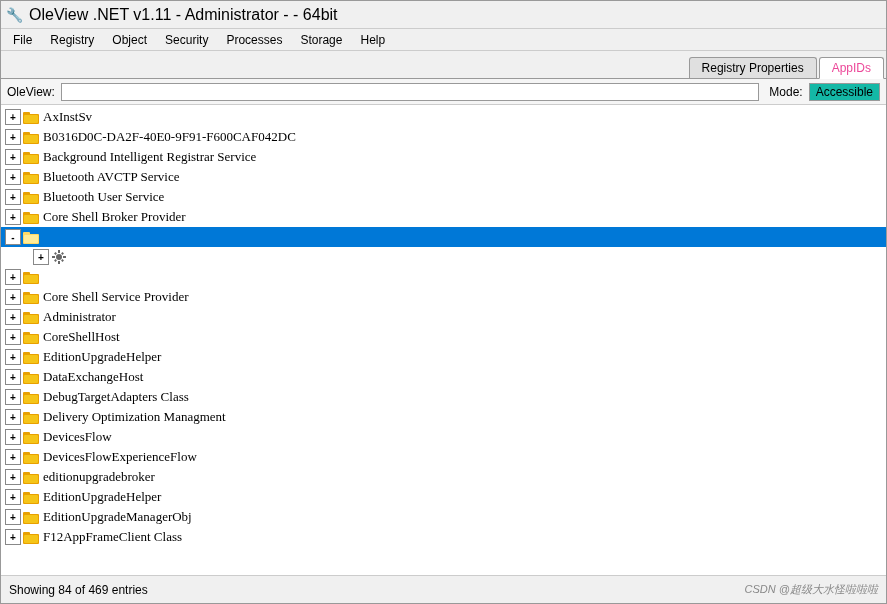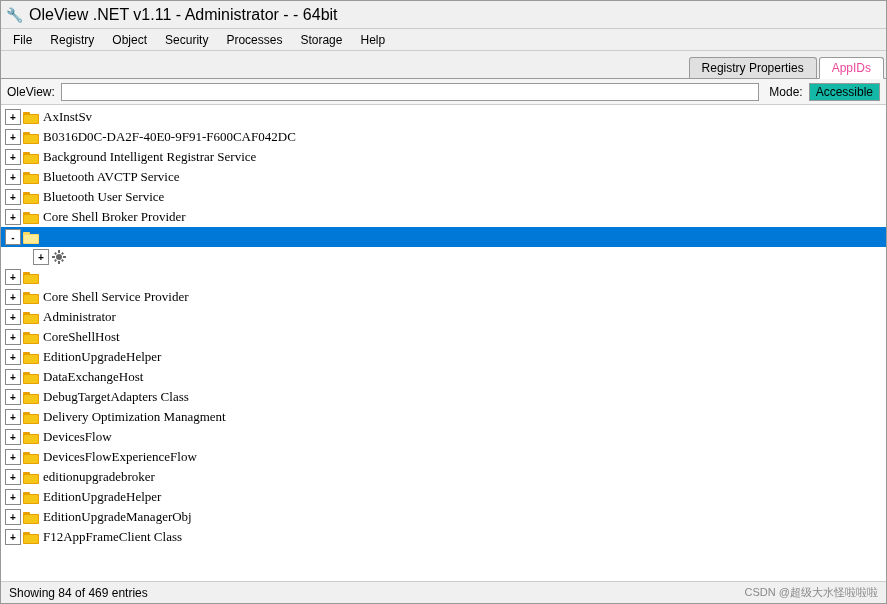--- a/index.html
+++ b/index.html
@@ -191,29 +191,30 @@
       font-size: 11px;
     }
     
     #status-bar {
       background: #f0f0f0;
       border-top: 1px solid #ccc;
       padding: 2px 8px;
       display: flex;
       justify-content: space-between;
       align-items: center;
-      height: 22px;
+      height: 28px;
     }
     #status-text {
       font-size: 12px;
       color: #000;
     }
     #watermark {
       font-size: 11px;
       color: #888;
+      font-style: italic;
     }
   </style>
 </head>
 <body>
 
 <div id="app-window">
 
   <div id="title-bar">
     <span id="title-icon">🔧</span>
     <span id="title-text">OleView .NET v1.11 - Administrator - - 64bit</span>

